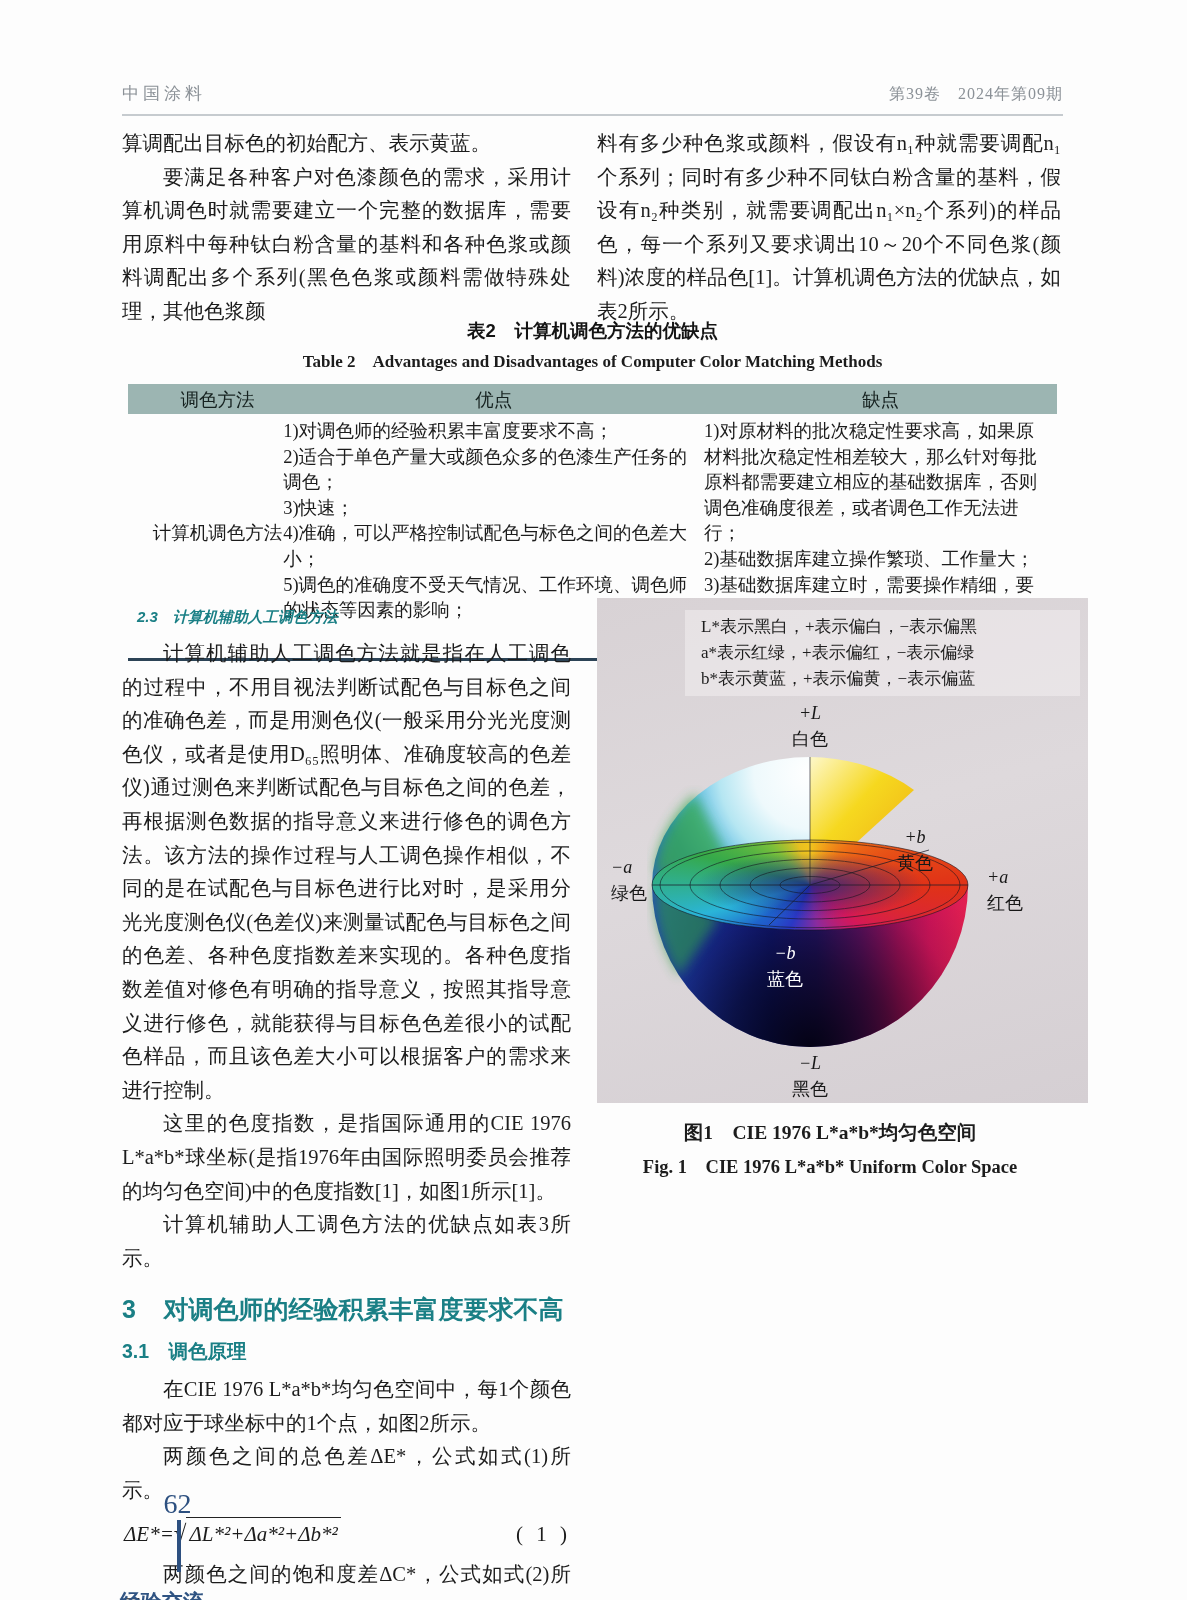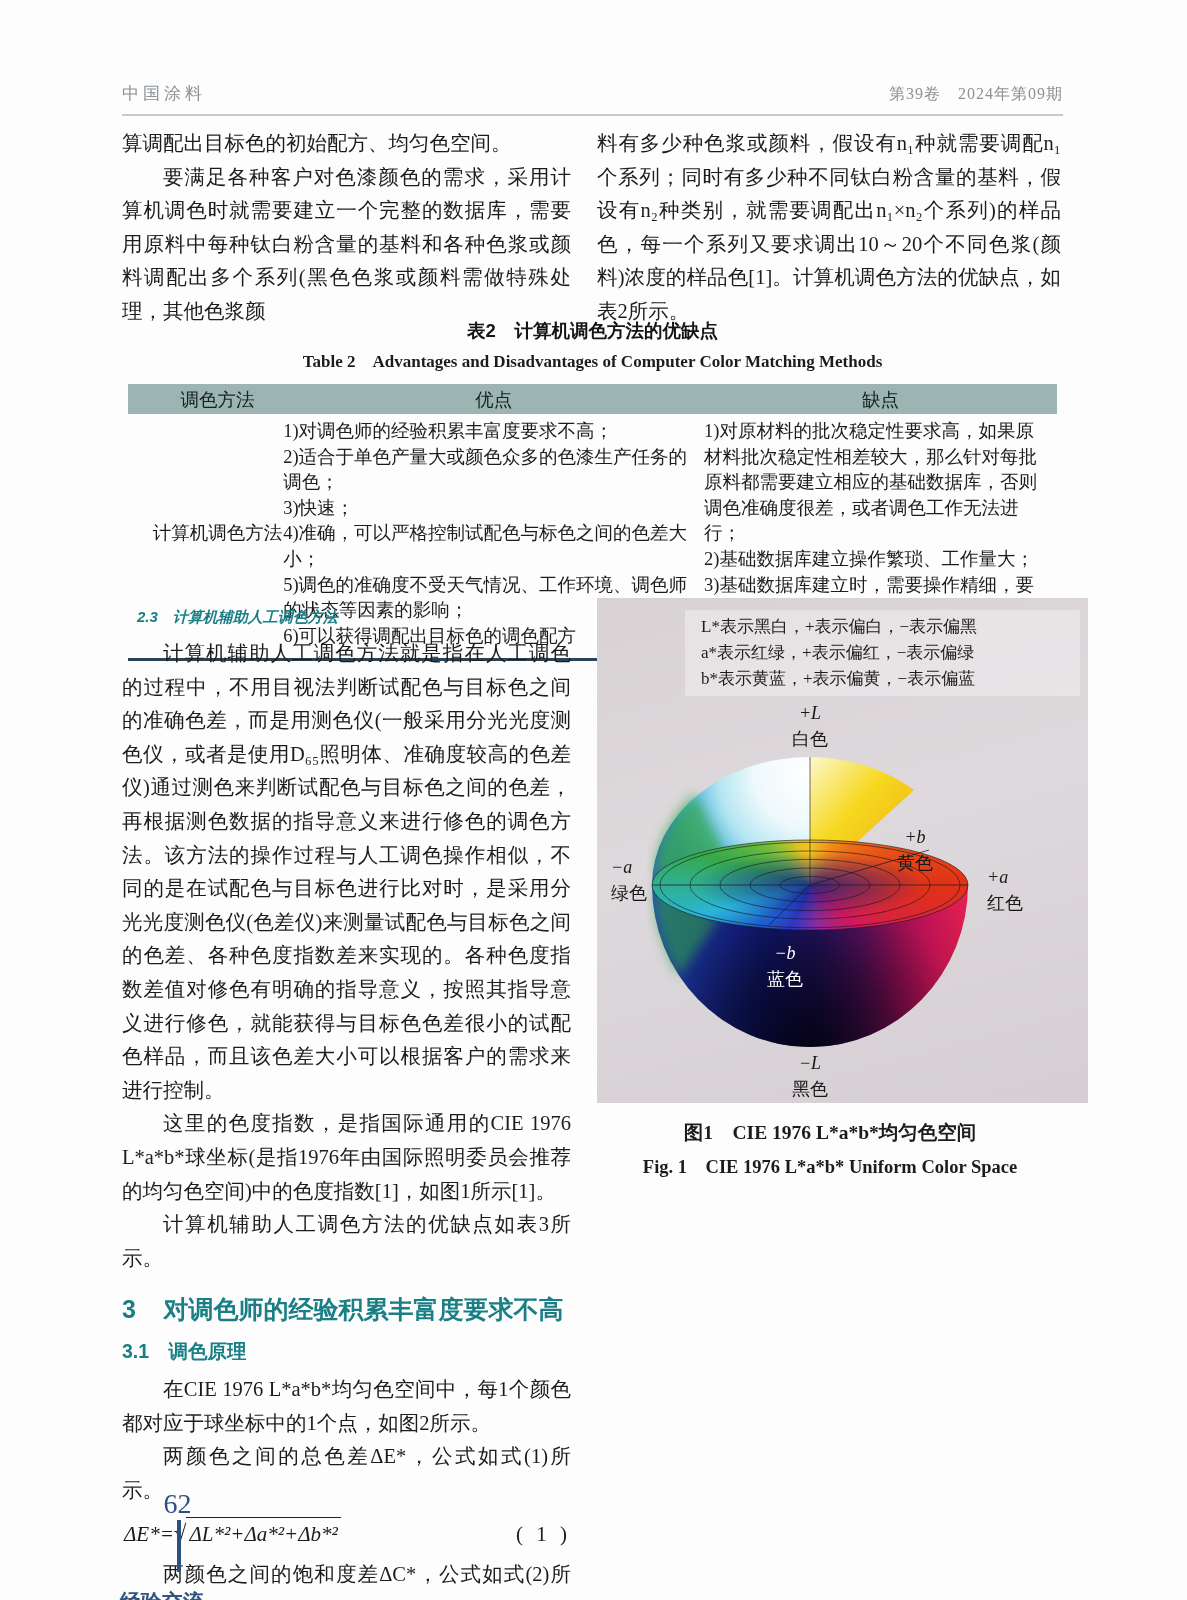--- a/index.html
+++ b/index.html
@@ -81,21 +81,21 @@
 <body>
 
 <div class="page">
 
   <div class="hdr">
     <span class="hdr-journal">中国涂料</span>
     <span class="hdr-issue">第39卷　2024年第09期</span>
   </div>
 
   <div class="top-left para">
-    <div>算调配出目标色的初始配方、均匀色空间。</div>
+    <div>算调配出目标色的初始配方、表示黄蓝。</div>
     <div class="ind">要满足各种客户对色漆颜色的需求，采用计算机调色时就需要建立一个完整的数据库，需要用原料中每种钛白粉含量的基料和各种色浆或颜料调配出多个系列(黑色色浆或颜料需做特殊处理，其他色浆颜</div>
   </div>
   <div class="top-right para">
     <div>料有多少种色浆或颜料，假设有n₁种就需要调配n₁个系列；同时有多少种不同钛白粉含量的基料，假设有n₂种类别，就需要调配出n₁×n₂个系列)的样品色，每一个系列又要求调出10～20个不同色浆(颜料)浓度的样品色[1]。计算机调色方法的优缺点，如表2所示。</div>
   </div>
 
   <div class="tblwrap">
     <div class="tbl-t-zh">表2　计算机调色方法的优缺点</div>
     <div class="tbl-t-en">Table 2　Advantages and Disadvantages of Computer Color Matching Methods</div>
     <div class="tbl-head">
@@ -104,21 +104,20 @@
       <div class="c3">缺点</div>
     </div>
     <div class="tbl-body">
       <div class="c1">计算机调色方法</div>
       <div class="c2">
           <div>1)对调色师的经验积累丰富度要求不高；</div>
           <div>2)适合于单色产量大或颜色众多的色漆生产任务的调色；</div>
           <div>3)快速；</div>
           <div>4)准确，可以严格控制试配色与标色之间的色差大小；</div>
           <div>5)调色的准确度不受天气情况、工作环境、调色师的状态等因素的影响；</div>
-          <div>6)可以获得调配出目标色的调色配方</div>
         </div>
       <div class="c3">
           <div>1)对原材料的批次稳定性要求高，如果原材料批次稳定性相差较大，那么针对每批原料都需要建立相应的基础数据库，否则调色准确度很差，或者调色工作无法进行；</div>
           <div>2)基础数据库建立操作繁琐、工作量大；</div>
           <div>3)基础数据库建立时，需要操作精细，要求高；</div>
           <div>4)计算机调色系统投资较大</div>
         </div>
     </div>
   </div>
 

